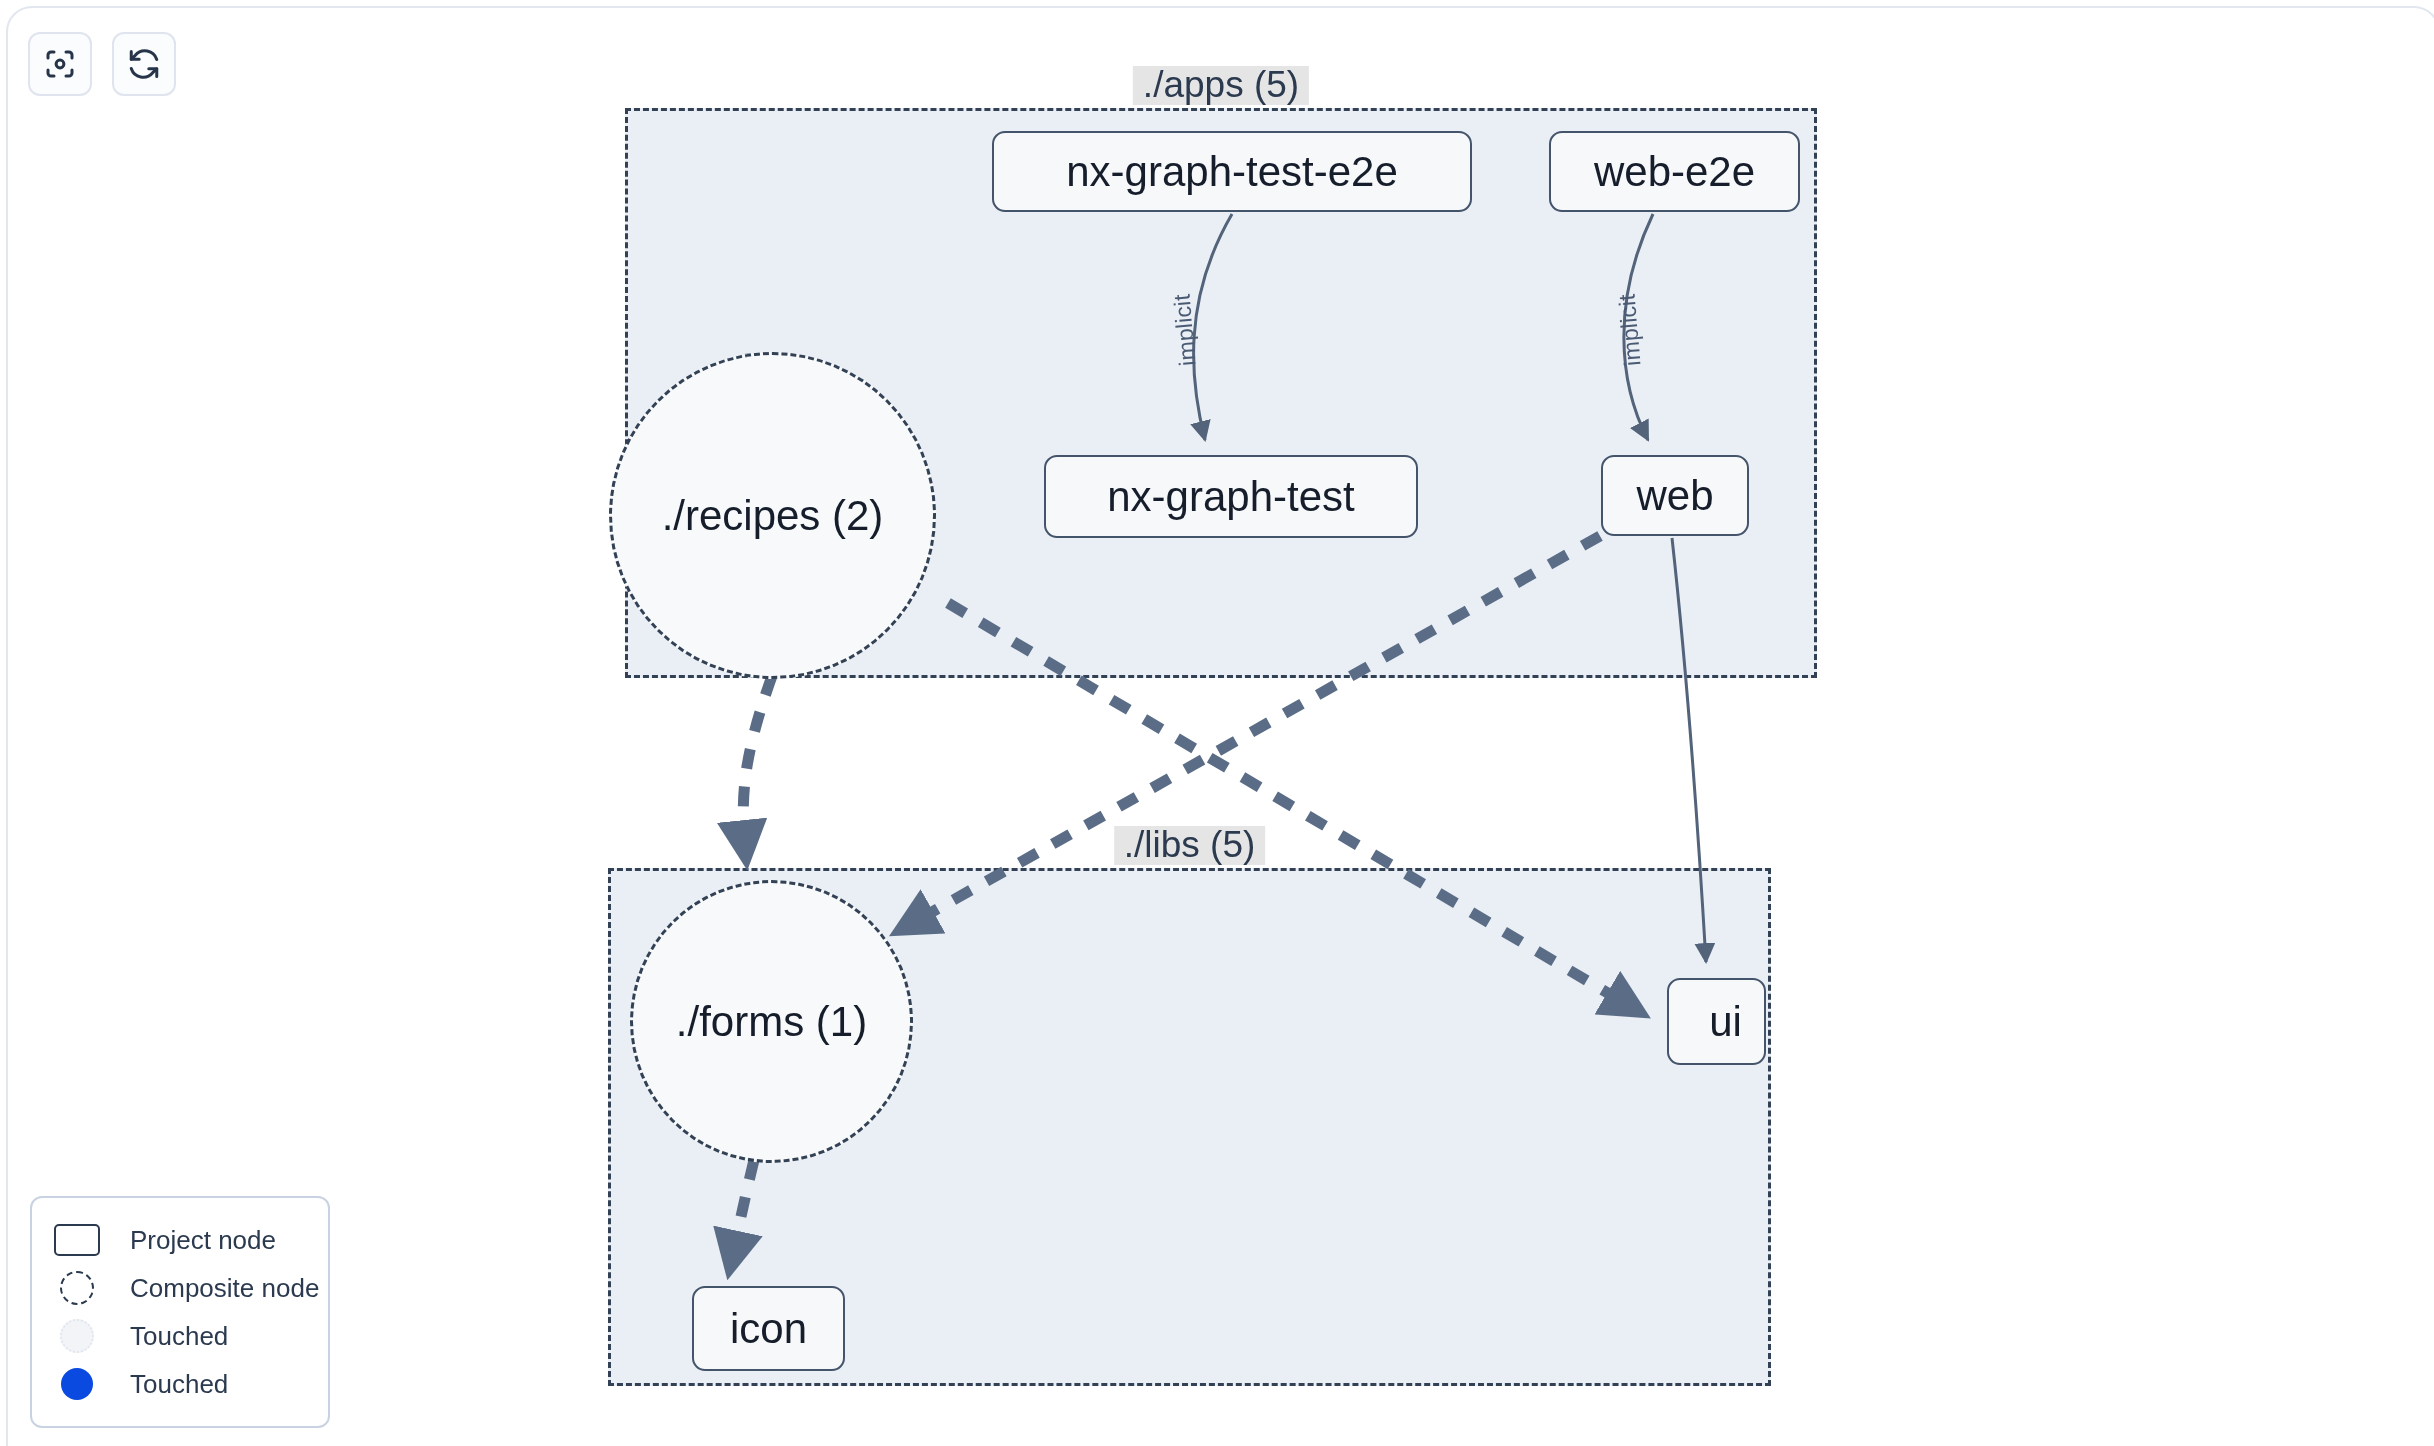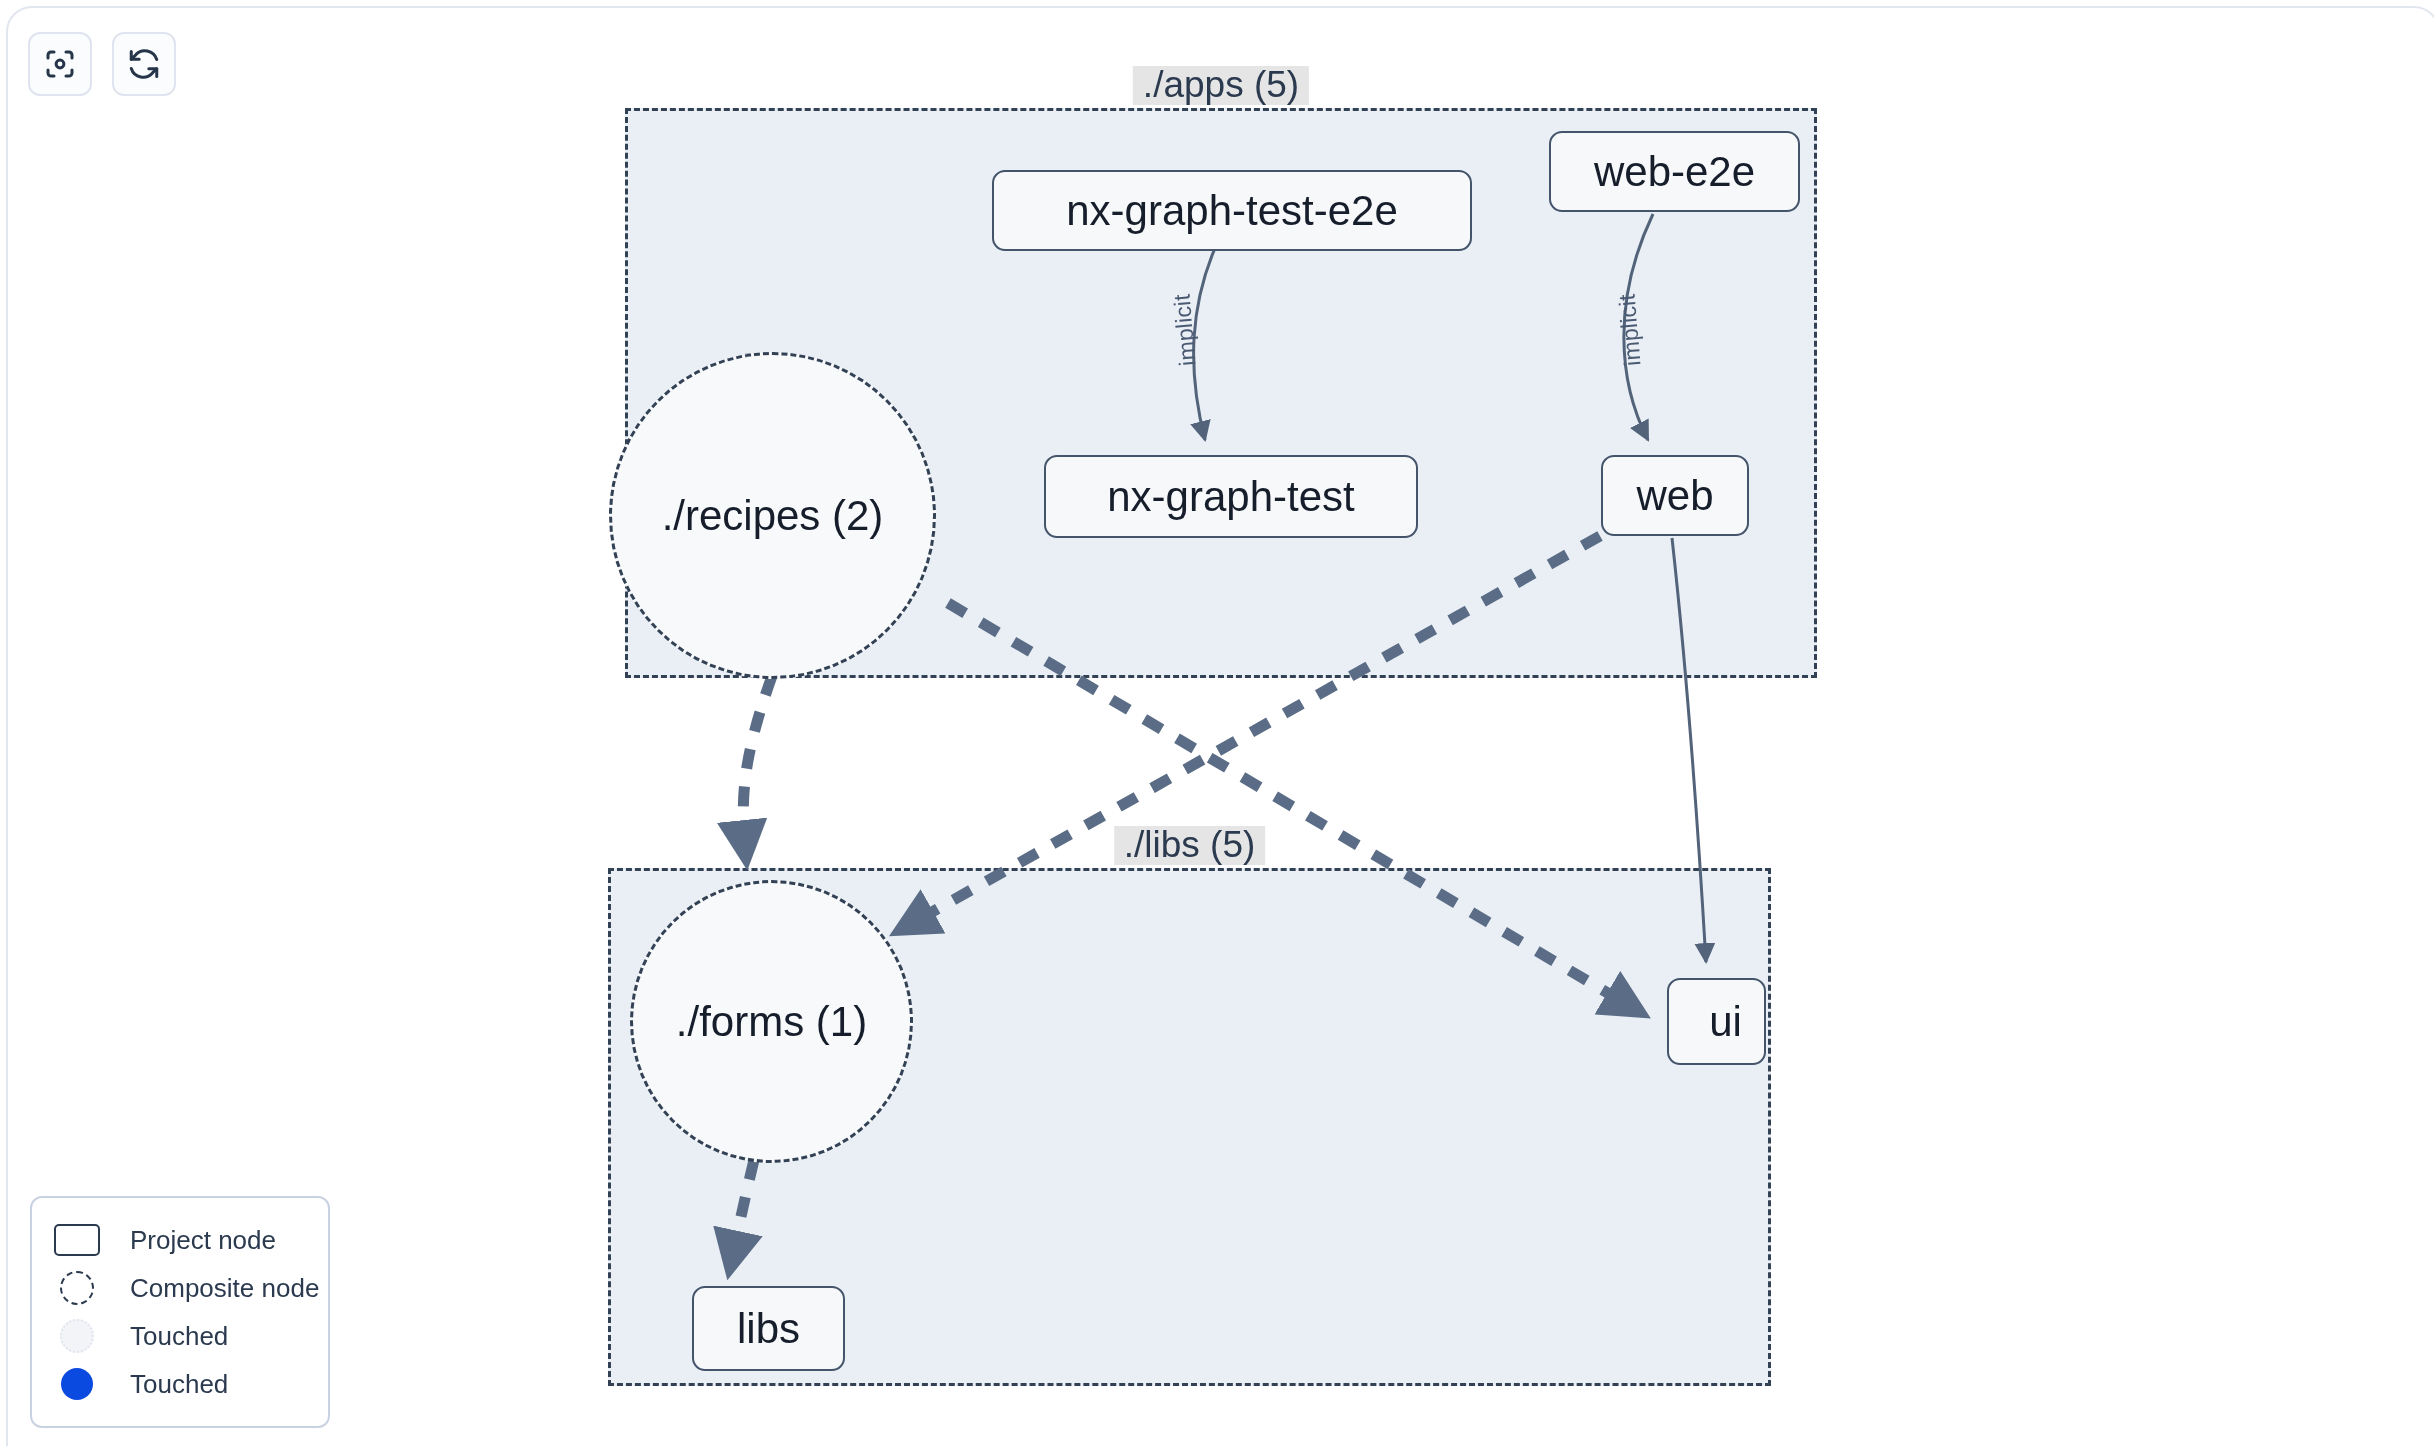--- a/index.html
+++ b/index.html
@@ -213,28 +213,28 @@
     <path d="M 948 603 L 1640 1012" fill="none" stroke="#5b6d86" stroke-width="11" stroke-dasharray="20 18" stroke-linecap="butt" marker-end="url(#arrow-thick)"></path>
 
     <path d="M 1600 536 L 900 930" fill="none" stroke="#5b6d86" stroke-width="11" stroke-dasharray="20 18" stroke-linecap="butt" marker-end="url(#arrow-thick)"></path>
 
     <path d="M 754 1160 C 742 1210 736 1240 730 1268" fill="none" stroke="#5b6d86" stroke-width="11" stroke-dasharray="20 18" stroke-linecap="butt" marker-end="url(#arrow-thick)"></path>
   </svg>
 
   <div class="edge-label" id="elbl-0" style="left: 1185px; top: 330px; transform: translate(-50%, -50%) rotate(-95deg);">implicit</div>
   <div class="edge-label" id="elbl-1" style="left: 1630px; top: 330px; transform: translate(-50%, -50%) rotate(-95deg);">implicit</div>
 
-  <div class="proj-node" id="node-nx-graph-test-e2e" style="left: 992px; top: 131px; width: 480px; height: 81px; margin-top: 39px;">nx-graph-test-e2e</div>
+  <div class="proj-node" id="node-nx-graph-test-e2e" style="left: 992px; top: 131px; width: 480px; height: 81px;">nx-graph-test-e2e</div>
   <div class="proj-node" id="node-web-e2e" style="left: 1549px; top: 131px; width: 251px; height: 81px;">web-e2e</div>
   <div class="comp-node" id="node-recipes" style="left: 609px; top: 352px; width: 327px; height: 327px;">./recipes (2)</div>
   <div class="proj-node" id="node-nx-graph-test" style="left: 1044px; top: 455px; width: 374px; height: 83px;">nx-graph-test</div>
   <div class="proj-node" id="node-web" style="left: 1601px; top: 455px; width: 148px; height: 81px;">web</div>
   <div class="comp-node" id="node-forms" style="left: 630px; top: 880px; width: 283px; height: 283px;">./forms (1)</div>
   <div class="proj-node" id="node-ui" style="left: 1667px; top: 978px; width: 99px; height: 87px; padding-left: 34px;">ui</div>
-  <div class="proj-node" id="node-icon" style="left: 692px; top: 1286px; width: 153px; height: 85px;">libs</div>
+  <div class="proj-node" id="node-icon" style="left: 692px; top: 1286px; width: 153px; height: 85px;">icon</div>
 </div>
 
 <div id="legend">
   <div class="legend-row">
     <span class="legend-swatch">
         <span class="sw-rect"></span>
       </span>
     <span class="legend-text">Project node</span>
   </div>
   <div class="legend-row">

